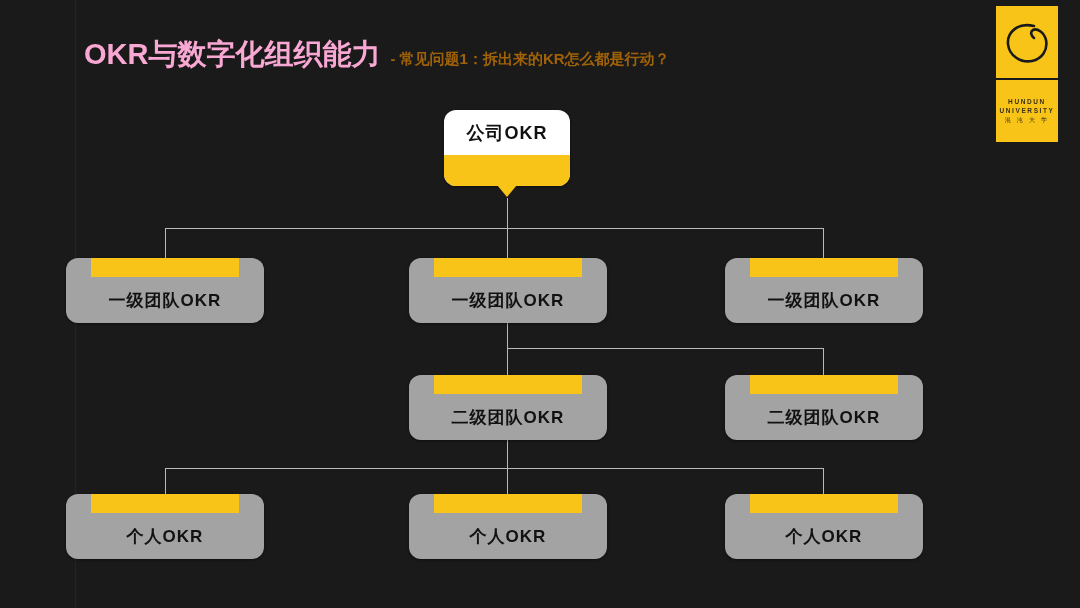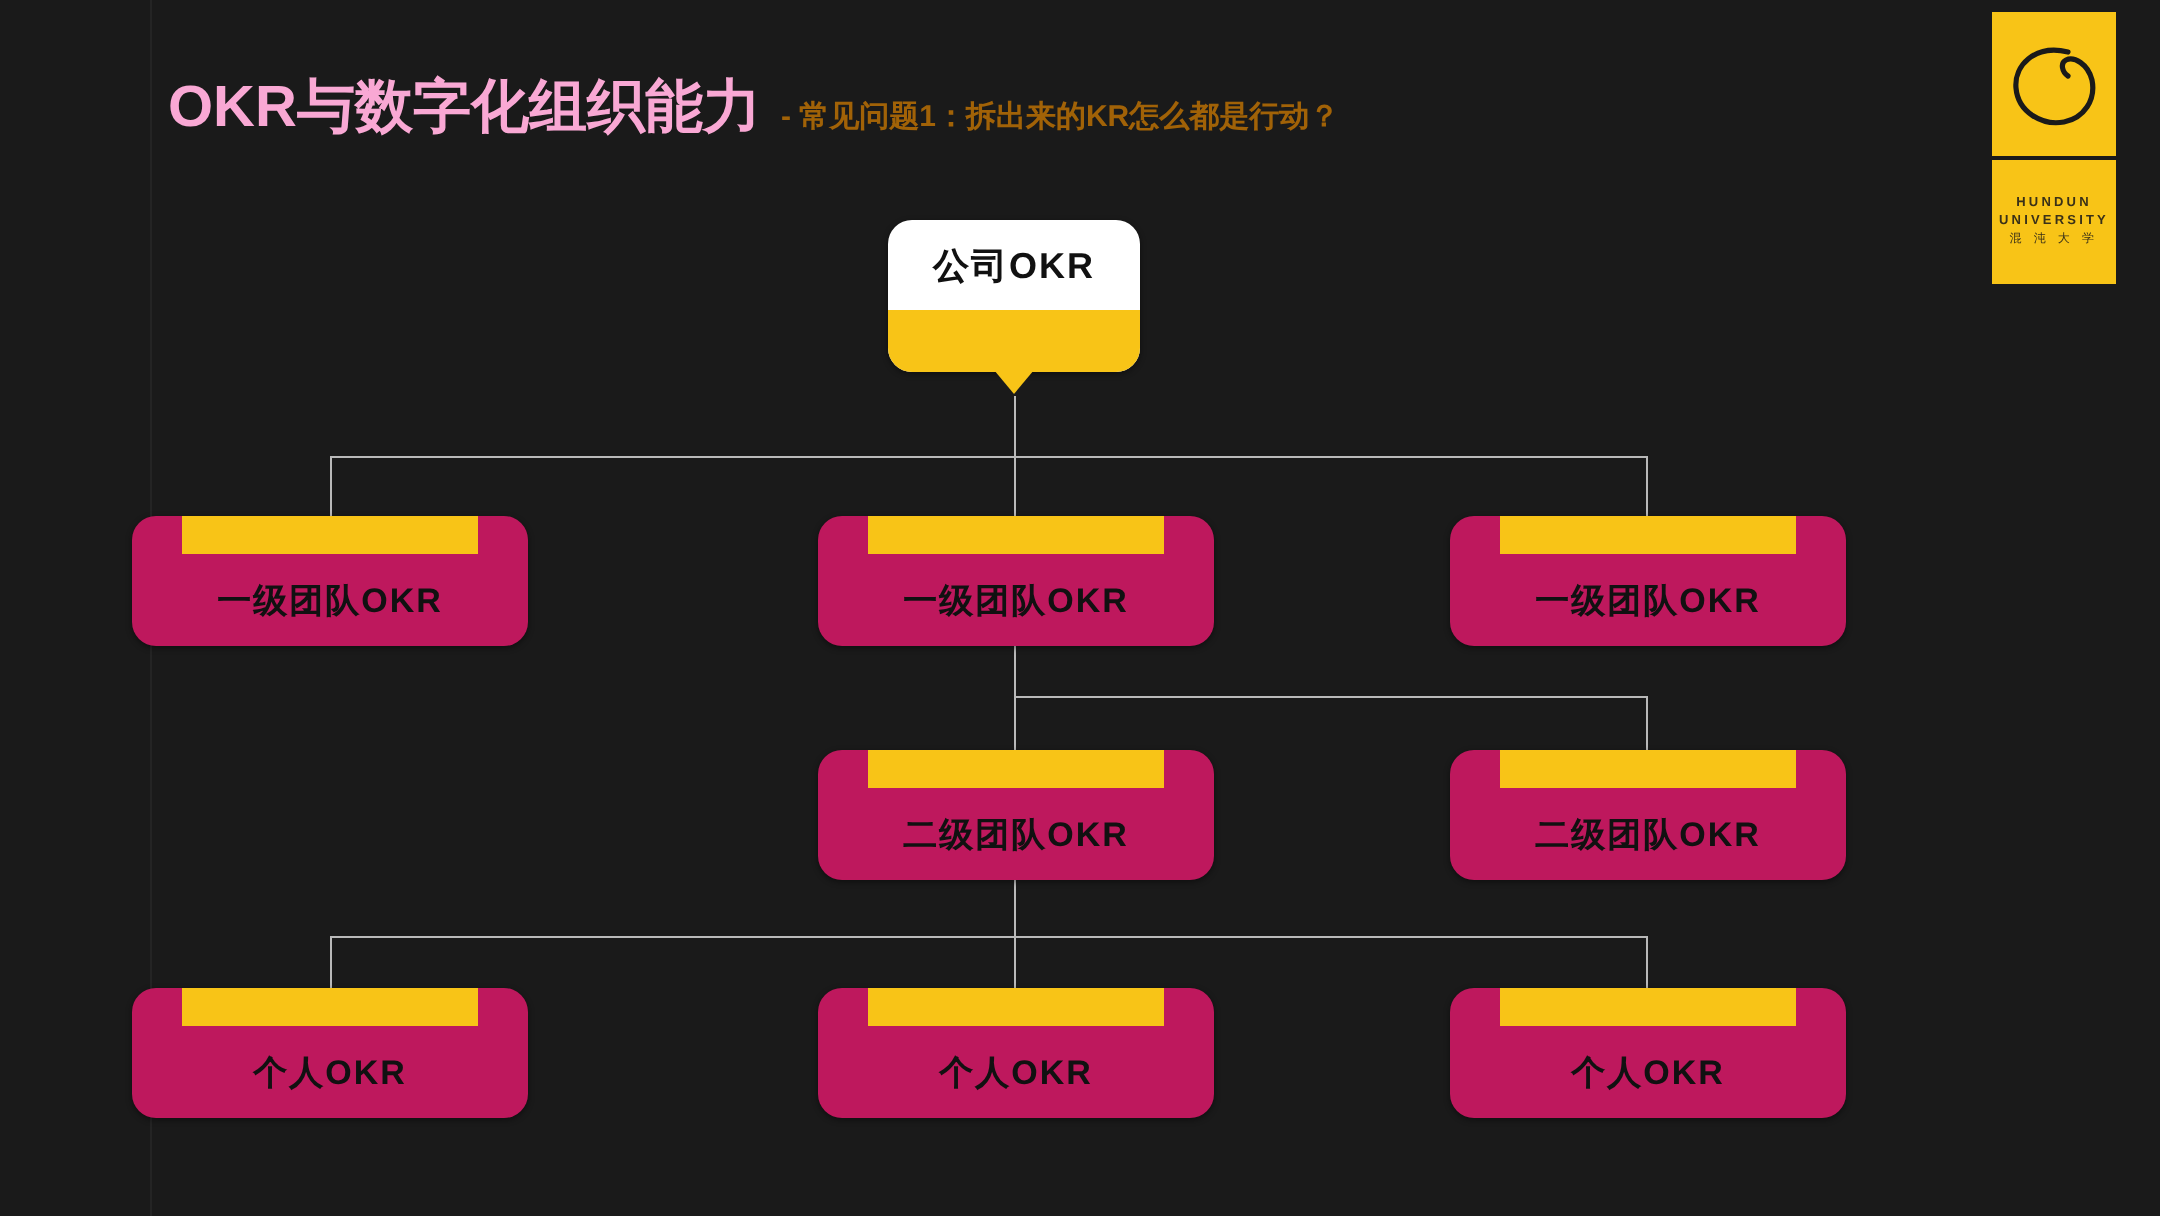--- a/index.html
+++ b/index.html
@@ -91,21 +91,21 @@
     font-size: 6px;
     letter-spacing: 2.2px;
     color: #3a3118;
     line-height: 1;
     margin-top: 1px;
   }
 
   
   .node {
     position: absolute;
-    background: #be185d;
+    background: #a3a3a3;
     border-radius: 12px;
     box-shadow: 0 1px 3px rgba(0,0,0,0.45);
     overflow: visible;
   }
   .node-bar {
     position: absolute;
     top: 0;
     left: 25px;
     right: 25px;
     height: 19px;

